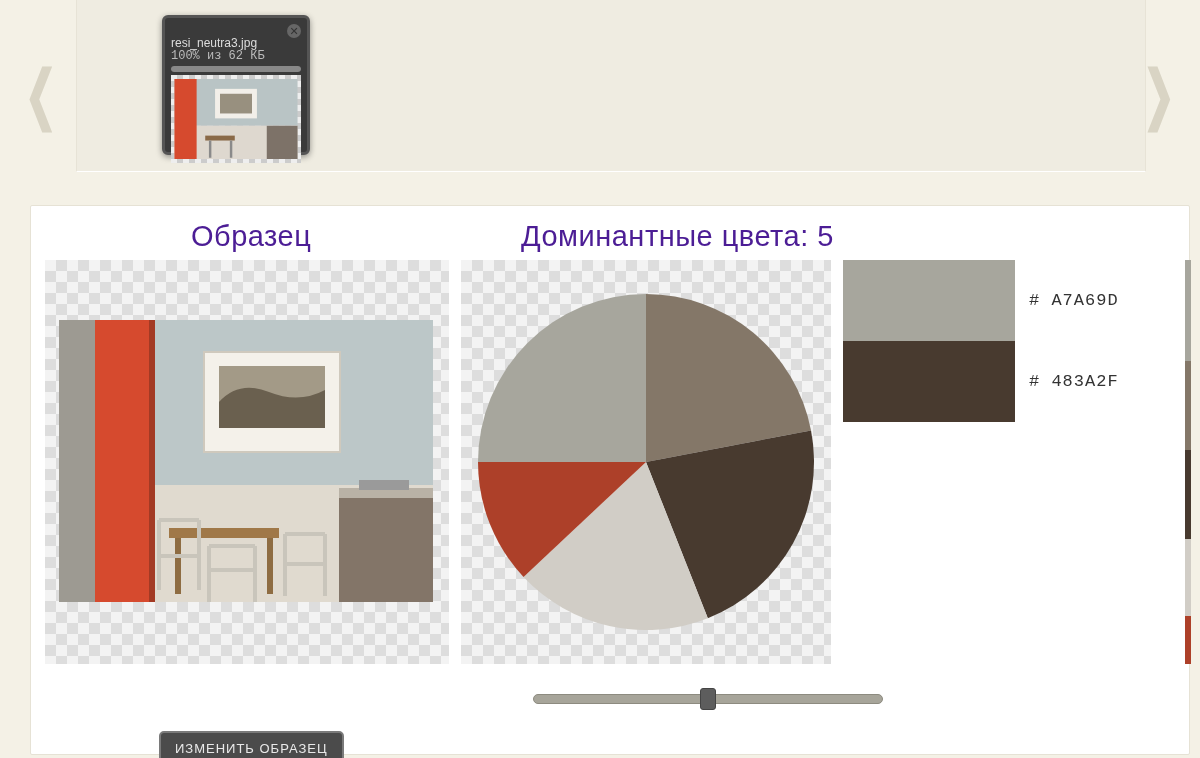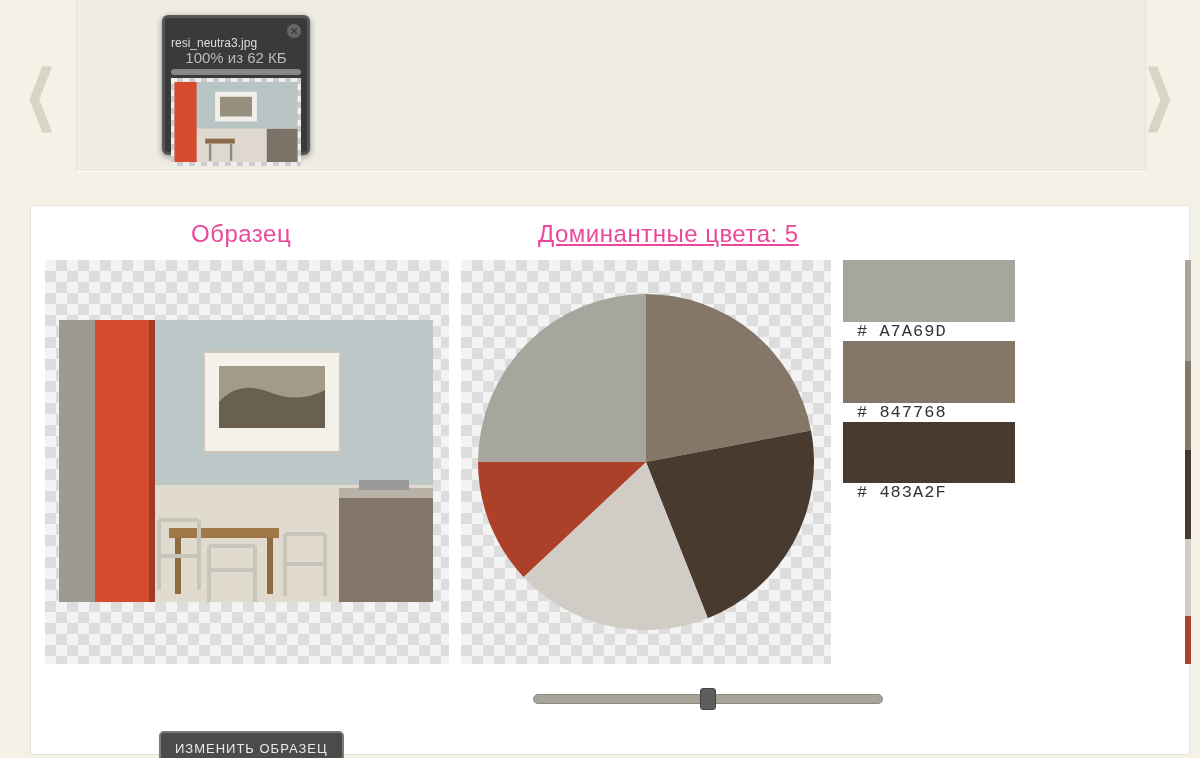--- a/index.html
+++ b/index.html
@@ -46,21 +46,21 @@
       border-radius: 6px;
       box-shadow: 0 2px 6px rgba(0,0,0,.4);
       color: #ddd;
       padding: 18px 6px 4px;
     }
     .upload-card .filename {
       font-size: 12px;
       white-space: nowrap; overflow: hidden; text-overflow: ellipsis;
     }
     .upload-card .progress-text {
-      font-size: 15px; color: #bbb; text-align: center; margin-top: -1px;
+      font-size: 12px; color: #bbb; margin-top: -1px; font-family: Liberation Mono, monospace;
     }
     .upload-card .close-x {
       position: absolute; right: 6px; top: 6px;
       width: 14px; height: 14px;
       background: #666; border-radius: 50%;
       color: #333; font-size: 11px; line-height: 14px; text-align: center;
       cursor: pointer;
     }
     .upload-card .progressbar {
       height: 6px; width: 100%; background: #222;
@@ -92,26 +92,26 @@
       background: #fff;
       border: 1px solid #e6e2d5;
       border-radius: 2px;
       box-shadow: 0 1px 0 #fff inset;
     }
 
     .panel h2 {
       position: absolute;
       top: 14px;
       font-weight: normal;
-      font-size: 24px;
-      color: #ec4899;
+      font-size: 29px;
+      color: #4c1d95;
       letter-spacing: .5px;
     }
     .h-sample   { left: 160px; }
-    .h-dominant { left: 507px; text-decoration: underline; }
+    .h-dominant { left: 490px; }
 
     .checker {
       background:
         linear-gradient(45deg,#ddd 25%,transparent 25%,transparent 75%,#ddd 75%) 0 0/22px 22px,
         linear-gradient(45deg,#ddd 25%,transparent 25%,transparent 75%,#ddd 75%) 11px 11px/22px 22px,
         #f3f3f3;
     }
 
     .sample-box {
       position: absolute;
@@ -131,21 +131,21 @@
       width: 370px; height: 404px;
     }
 
     .swatch-col {
       position: absolute;
       left: 812px; top: 54px;
       width: 340px; height: 404px;
     }
     .swatch-row {
       height: 80.8px;
-      display: flex; align-items: flex-start; flex-direction: column;
+      display: flex; align-items: center;
     }
     .swatch {
       width: 172px; height: 100%;
     }
     .swatch-label {
       margin-left: 14px;
       font-family: "Courier New", monospace;
       font-size: 17px;
       color: #333;
       letter-spacing: 1px;
@@ -269,24 +269,20 @@
         <path d="M 185 202 L 62.53327059320284 317.0039137960197 A 168 168 0 0 1 17 202.00000000000003 Z" fill="#AD4029"></path>
       </svg>
   </div>
 
   <div class="swatch-col" id="swatch-col">
       <div class="swatch-row">
         <div class="swatch" style="background: rgb(167, 166, 157);"></div>
         <div class="swatch-label"># A7A69D</div>
       </div>
       <div class="swatch-row">
-        <div class="swatch" style="background: rgb(132, 119, 104);"></div>
-        <div class="swatch-label"># 847768</div>
-      </div>
-      <div class="swatch-row">
         <div class="swatch" style="background: rgb(72, 58, 47);"></div>
         <div class="swatch-label"># 483A2F</div>
       </div>
     </div>
 
   <div class="strip" id="strip">
       <div style="background: rgb(167, 166, 157); height: 25%;"></div>
       <div style="background: rgb(132, 119, 104); height: 22%;"></div>
       <div style="background: rgb(72, 58, 47); height: 22%;"></div>
       <div style="background: rgb(209, 205, 198); height: 19%;"></div>

